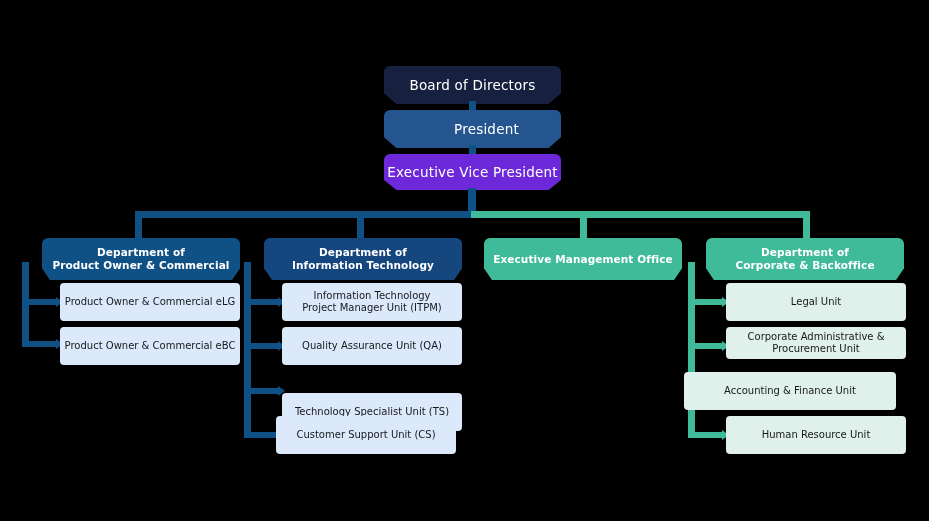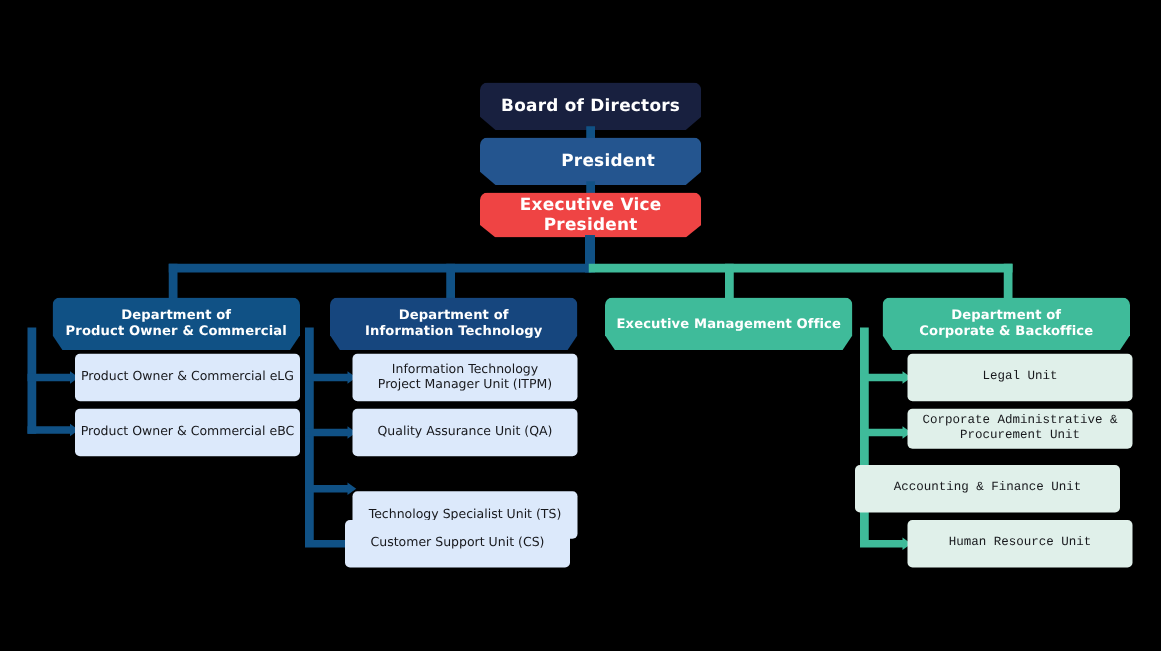--- a/index.html
+++ b/index.html
@@ -30,37 +30,37 @@
   }
   .node .label {
     display: block;
     white-space: pre-line;
   }
 
   
   .exec {
     border-radius: 7px;
     color: #ffffff;
-    font-weight: bold;
+    font-weight: normal;
     font-size: 13.5px;
     letter-spacing: .2px;
   }
   .exec-board {
     background: #18203f;
     clip-path: polygon(0 0, 100% 0, 100% 72%, 93% 100%, 7% 100%, 0 72%);
     border-radius: 6px;
   }
   .exec-president {
     background: #24558f;
     clip-path: polygon(0 0, 100% 0, 100% 72%, 93% 100%, 7% 100%, 0 72%);
     border-radius: 6px;
     padding-left: 28px;
   }
   .exec-evp {
-    background: #ef4444;
+    background: #6d28d9;
     clip-path: polygon(0 0, 100% 0, 100% 72%, 93% 100%, 7% 100%, 0 72%);
     border-radius: 6px;
     text-align: center;
   }
 
   
   .dept {
     color: #ffffff;
     font-weight: bold;
     font-size: 10.5px;
@@ -71,21 +71,21 @@
   .dept.navy   { background: #16467e; clip-path: polygon(0 0, 100% 0, 100% 72%, 96% 100%, 4% 100%, 0 72%); }
   .dept.green  { background: #3fbb9a; clip-path: polygon(0 0, 100% 0, 100% 72%, 96% 100%, 4% 100%, 0 72%); }
 
   
   .unit {
     font-size: 10px;
     border-radius: 4px;
     color: #17181c;
   }
   .unit.blue  { background: #dce9fb; }
-  .unit.green { background: #e0f0ea; font-family: Liberation Mono, monospace; }
+  .unit.green { background: #e0f0ea; }
 
   
   .conn {
     position: absolute;
   }
   .conn.v-blue, .conn.h-blue { background: #105185; }
   .conn.v-green, .conn.h-green { background: #3fbb9a; }
 
   .arrow {
     position: absolute;

